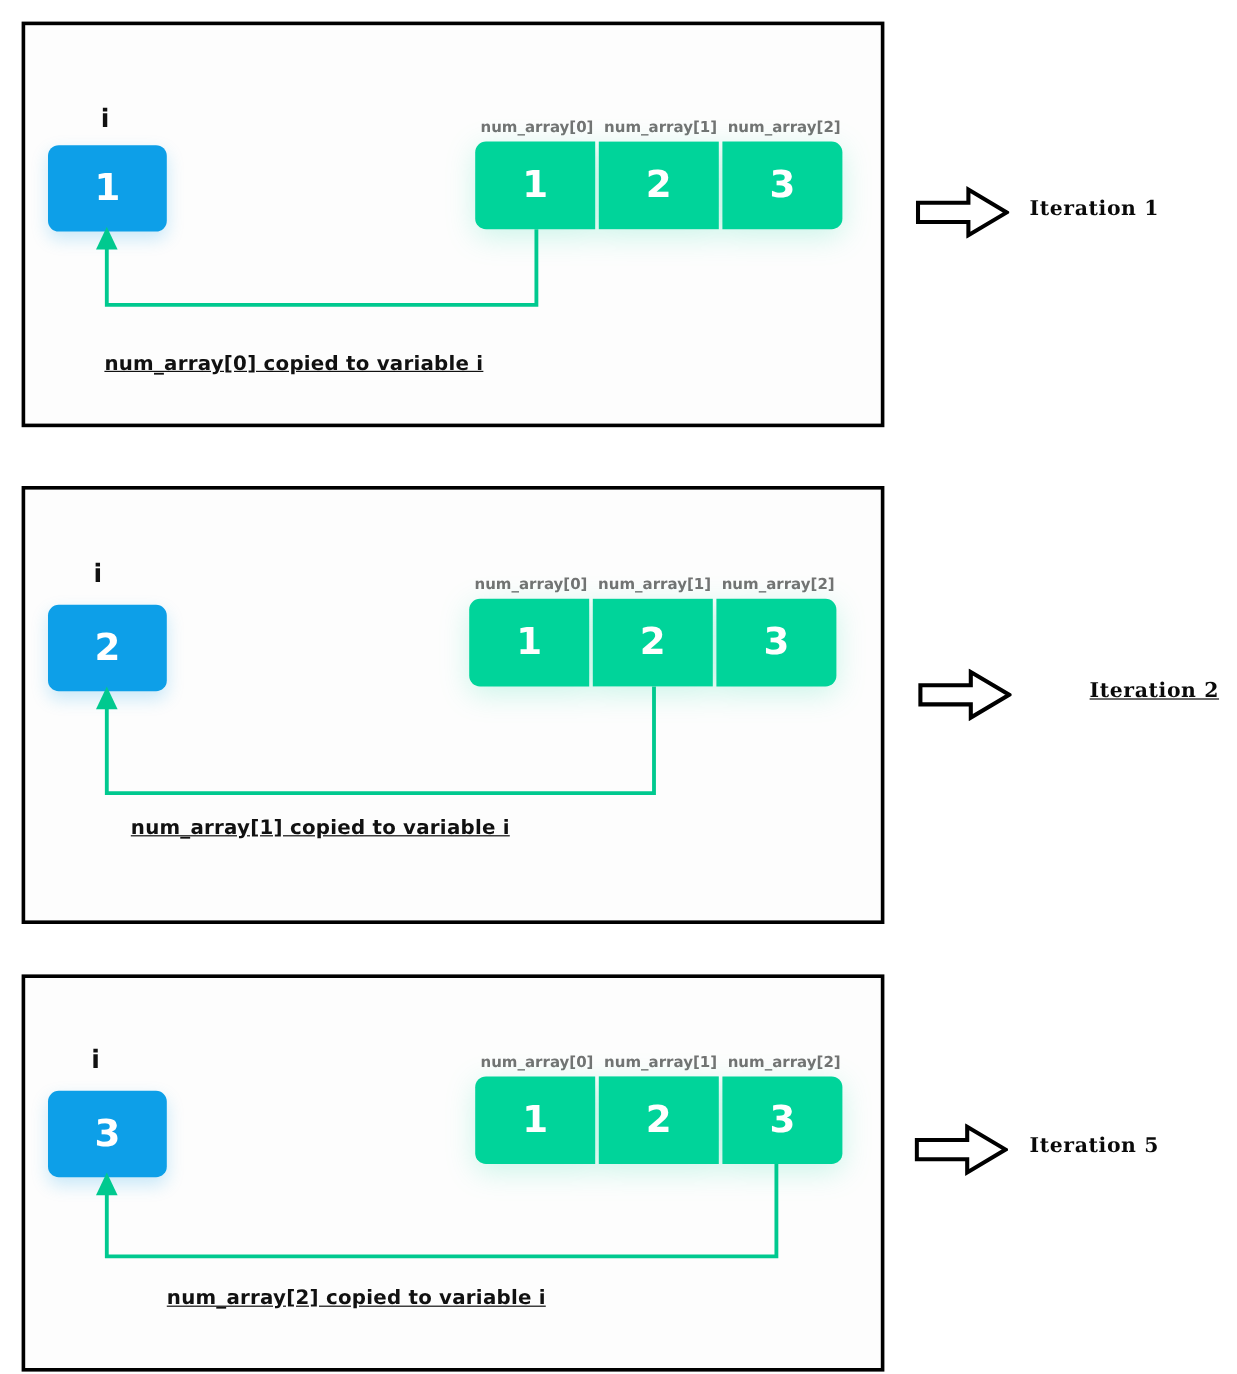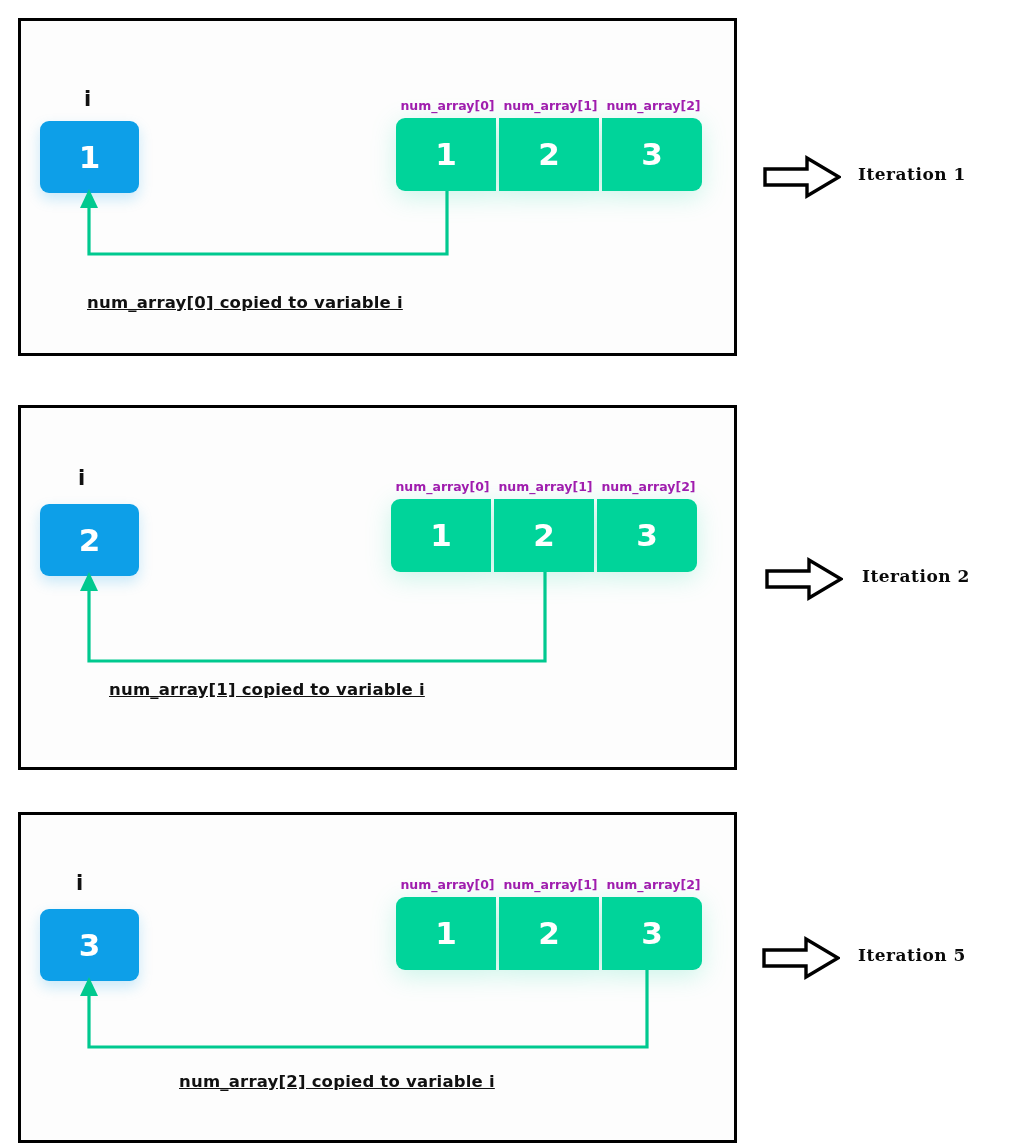--- a/index.html
+++ b/index.html
@@ -72,21 +72,21 @@
   }
 
   
   .array-labels {
     position: absolute;
     display: flex;
   }
   .array-label {
     font-size: 12.5px;
     font-weight: bold;
-    color: #a21caf;
+    color: #737373;
     text-align: center;
     white-space: nowrap;
   }
   .array {
     position: absolute;
     display: flex;
     height: 73px;
     border-radius: 9px;
     overflow: visible;
     filter: drop-shadow(0 6px 12px rgba(0, 214, 155, 0.20));
@@ -231,21 +231,21 @@
         </svg>
 
         <div class="caption" style="left:88px;top:272px;">num_array[1] copied to variable   i</div>
 
       </div>
     </div>
 
     <svg class="iter-arrow" style="left:765px;top:152px;" viewBox="0 0 78 44">
       <path d="M 2 14 L 44 14 L 44 3 L 76 22 L 44 41 L 44 30 L 2 30 Z" fill="#ffffff" stroke="#000000" stroke-width="3.4" stroke-linejoin="miter"></path>
     </svg>
-    <div class="iter-text" style="left:862px;top:161px;">Iteration 2</div>
+    <div class="iter-text" style="left:908px;top:161px;text-decoration:underline;">Iteration 2</div>
 
   </div>
 
   <div class="iteration-row" style="top:812px;height:333px;">
 
     <div class="panel" style="top:0px;height:331px;">
       <div class="panel-inner">
 
         <div class="panel-inner">
 
@@ -271,21 +271,21 @@
             <div class="cell last">
                 <span>3</span>
               </div>
           </div>
 
           <svg class="connector" width="719" height="331" viewBox="0 0 719 331">
             <path d="M 626 155 L 626 232 L 68 232 L 68 177" fill="none" stroke="#00c98f" stroke-width="3.2" stroke-linecap="butt" stroke-linejoin="miter"></path>
             <path d="M 68 162 L 59 181 L 77 181 Z" fill="#00c98f"></path>
           </svg>
 
-          <div class="caption" style="left:118px;top:257px;margin-left:40px;">num_array[2] copied to variable  i</div>
+          <div class="caption" style="left:118px;top:257px;">num_array[2] copied to variable  i</div>
 
         </div>
       </div>
     </div>
 
     <svg class="iter-arrow" style="left:762px;top:124px;" viewBox="0 0 78 44">
       <path d="M 2 14 L 44 14 L 44 3 L 76 22 L 44 41 L 44 30 L 2 30 Z" fill="#ffffff" stroke="#000000" stroke-width="3.4" stroke-linejoin="miter"></path>
     </svg>
     <div class="iter-text" style="left:858px;top:133px;">Iteration 5</div>
 

